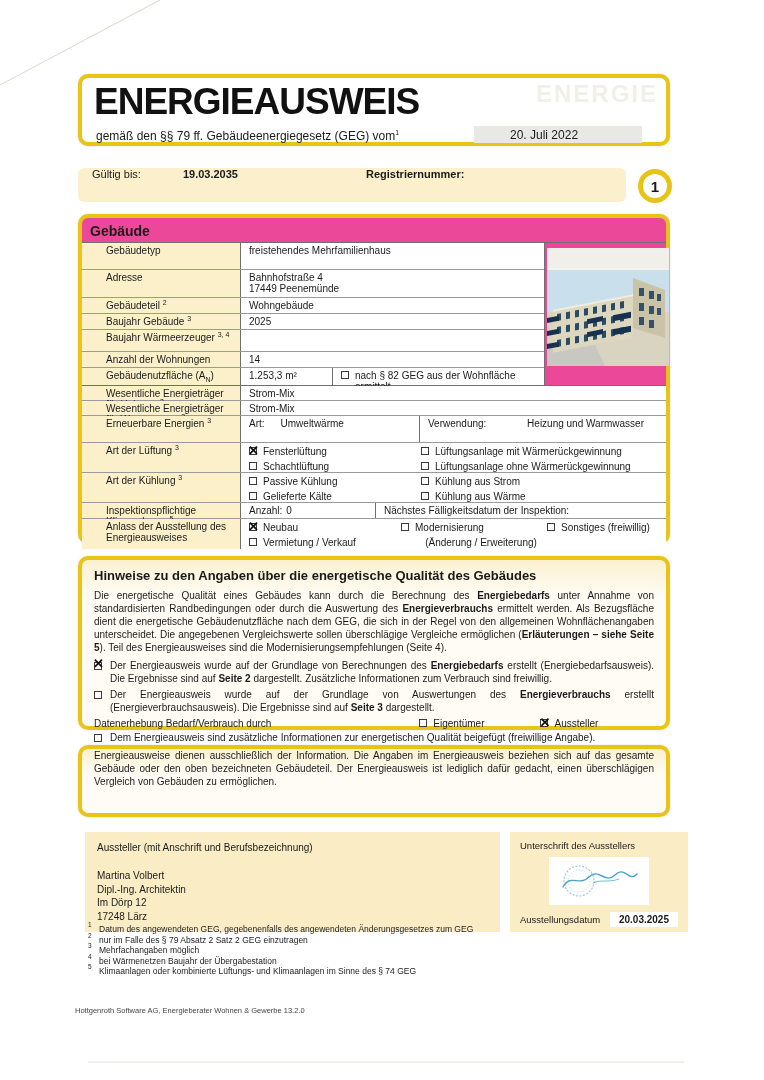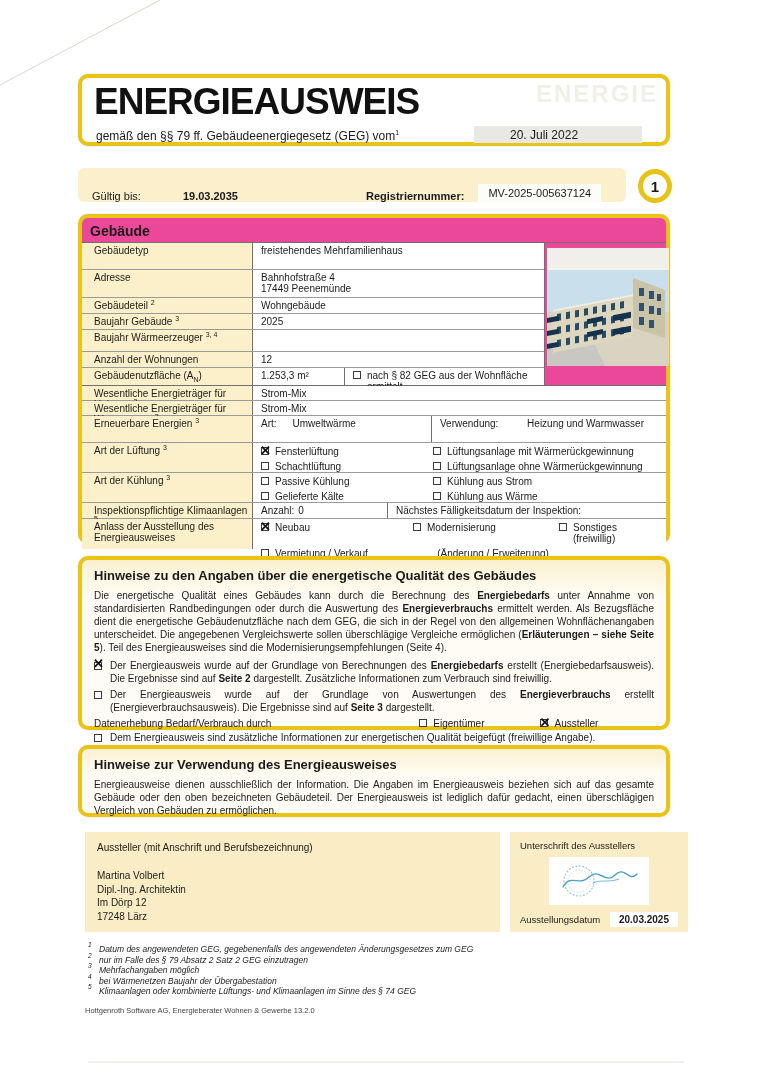--- a/index.html
+++ b/index.html
@@ -26,40 +26,40 @@
   #header-box { left:78px; top:74px; width:592px; height:72px; }
   .doc-title { position:absolute; left:12px; top:5px; font-size:37px; font-weight:bold;
     letter-spacing:-1px; line-height:1; color:#111;text-align:center; }
   .doc-subtitle { position:absolute; left:382px; top:47px; font-size:15px; font-weight:bold;margin-left:12px; }
   .law-line { position:absolute; left:14px; top:51px; font-size:12px; }
   .date-patch { position:absolute; left:392px; top:48px; width:168px; height:17px; background:#e8e8e4; }
   .law-date { position:absolute; left:428px; top:50px; font-size:12px; }
 
   
   .validity { position:absolute; left:78px; top:168px; width:548px; height:34px;
-    background:#fbf0cb; border-radius:6px; display:flex; align-items:flex-end;
+    background:#fbf0cb; border-radius:6px; display:flex; align-items:flex-start;
     padding:0 14px; font-size:11px; }
   .validity .vdate { font-weight:bold; margin-left:42px; }
   .validity .rlabel { font-weight:bold; margin-left:128px; }
   .validity .rval { margin-left:14px; background:#fcfcf8; padding:3px 10px;margin-top:48px; }
   .page-badge { position:absolute; left:638px; top:169px; width:34px; height:34px;
     border:5px solid #e7c315; border-radius:50%; background:#fff;
     display:flex; align-items:center; justify-content:center;
     font-size:15px; font-weight:bold; }
 
   
   #gebaeude-box { left:78px; top:214px; width:592px; height:330px; background:#ec4899; }
   .g-title { font-size:14px; font-weight:bold; padding:5px 0 3px 8px; height:24px; }
   .g-table { border-top:1px solid #6f6f6f; font-size:10px; }
   .g-upper { display:flex; border-bottom:1px solid #6f6f6f; }
   .g-left { width:462px; }
   .g-right { flex:1; border-left:1px solid #6f6f6f; position:relative; }
   .g-row { display:flex; border-bottom:1px solid #9a9a9a; }
   .g-left .g-row:last-child, .g-lower .g-row:last-child { border-bottom:none; }
-  .g-label { width:170px; background:#fbf0c9; padding:2px 4px 0 12px; }
+  .g-label { width:158px; background:#fbf0c9; padding:2px 4px 0 24px; }
   .g-val { flex:1; background:#fff; border-left:1px solid #6f6f6f; padding:2px 4px 0 8px; }
   .r-typ { height:27px; } .r-adr { height:28px; } .r-teil { height:16px; }
   .r-bau { height:16px; } .r-werz { height:22px; } .r-anz { height:16px; }
   .r-nutz { height:17px; }
   .r-heiz { height:15px; } .r-ww { height:15px; } .r-ern { height:27px; }
   .r-lue { height:30px; } .r-kue { height:30px; } .r-klima { height:16px; }
   .r-anlass { height:30px; }
   .g-val.split { display:flex; padding:0; }
   .g-val.split .c1 { width:92px; border-right:1px solid #6f6f6f; padding:2px 8px 0; }
   .g-val.split .c2 { flex:1; padding:2px 8px 0; display:flex; gap:6px; }
@@ -106,24 +106,24 @@
   .issuer-left { position:absolute; left:85px; top:832px; width:415px; height:100px;
     background:#faecc5; padding:10px 12px; font-size:10px; }
   .issuer-lines { margin-top:16px; line-height:13.5px; }
   .issuer-right { position:absolute; left:510px; top:832px; width:178px; height:100px;
     background:#faecc5; padding:8px 10px; font-size:9.5px; }
   .sig-box { width:100px; height:48px; background:#fff; margin:6px auto 0; }
   .datum-row { margin-top:7px; display:flex; align-items:center; justify-content:space-between; }
   .datum-val { background:#fff; padding:2px 9px; font-size:10px; font-weight:bold; }
 
   
-  .footnotes { position:absolute; left:86px; top:944px; font-size:8.5px; line-height:10.5px; color:#222;font-style:italic; }
+  .footnotes { position:absolute; left:86px; top:924px; font-size:8.5px; line-height:10.5px; color:#222; }
   .fn { padding-left:13px; position:relative; }
   .fn sup { position:absolute; left:2px; top:1px; font-size:6.5px; }
-  .software { position:absolute; left:85px; top:1006px; font-size:7.5px; color:#444; }
+  .software { position:absolute; left:75px; top:1006px; font-size:7.5px; color:#444; }
 </style>
 </head>
 <body>
 
 <div class="page">
 
   <div class="fold-line"></div>
 
   <div class="ybox" id="header-box">
     <div class="ghost" style="right:8px; top:2px; font-size:24px;">ENERGIE</div>
@@ -169,21 +169,21 @@
           <div class="g-row r-bau">
             <div class="g-label"><span>Baujahr Gebäude</span> <sup>3</sup></div>
             <div class="g-val">2025</div>
           </div>
           <div class="g-row r-werz">
             <div class="g-label"><span>Baujahr Wärmeerzeuger</span> <sup>3, 4</sup></div>
             <div class="g-val"></div>
           </div>
           <div class="g-row r-anz">
             <div class="g-label">Anzahl der Wohnungen</div>
-            <div class="g-val">12</div>
+            <div class="g-val">14</div>
           </div>
           <div class="g-row r-nutz">
             <div class="g-label"><span>Gebäudenutzfläche (A</span><sub>N</sub><span>)</span></div>
             <div class="g-val split">
               <div class="c1">1.253,3 m²</div>
               <div class="c2">
                 <span class="cb"></span>
                 <span>nach § 82 GEG aus der Wohnfläche ermittelt</span>
               </div>
             </div>
@@ -386,21 +386,20 @@
           <span>Aussteller</span>
         </span>
     </div>
     <div class="hitem">
       <span class="cb"></span>
       <span><span>Dem Energieausweis sind zusätzliche Informationen zur energetischen Qualität beigefügt (freiwillige Angabe).</span></span>
     </div>
   </div>
 
   <div class="ybox" id="hints2">
-    <div class="h-title">Hinweise zur Verwendung des Energieausweises</div>
     <div class="h-p">Energieausweise dienen ausschließlich der Information. Die Angaben im Energieausweis beziehen sich auf das gesamte Gebäude oder den oben bezeichneten Gebäudeteil. Der Energieausweis ist lediglich dafür gedacht, einen überschlägigen Vergleich von Gebäuden zu ermöglichen.</div>
   </div>
 
   <div class="issuer-left">
     <div>Aussteller (mit Anschrift und Berufsbezeichnung)</div>
     <div class="issuer-lines">
       <div>Martina Volbert</div>
       <div>Dipl.-Ing. Architektin</div>
       <div>Im Dörp 12</div>
       <div>17248 Lärz</div>

